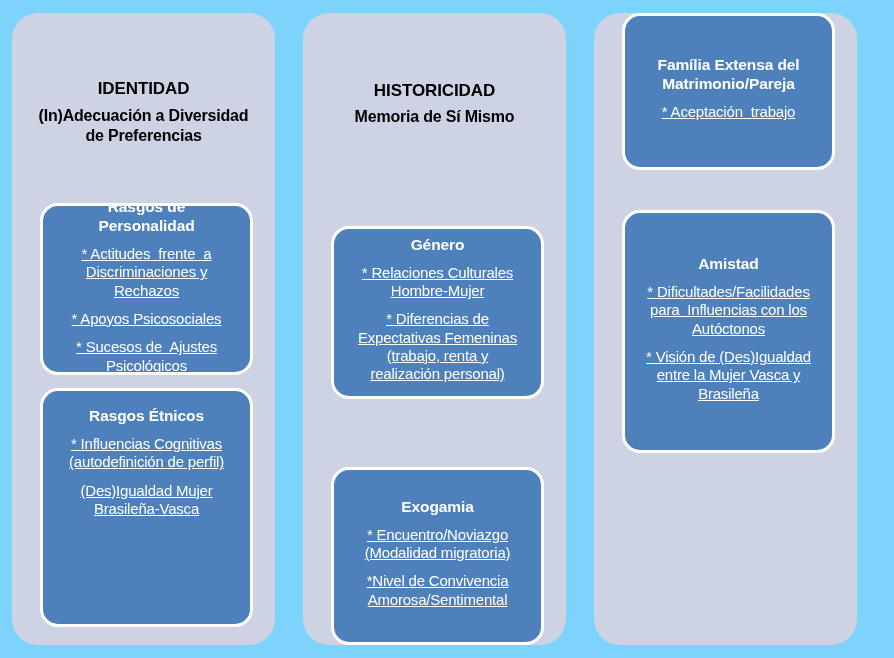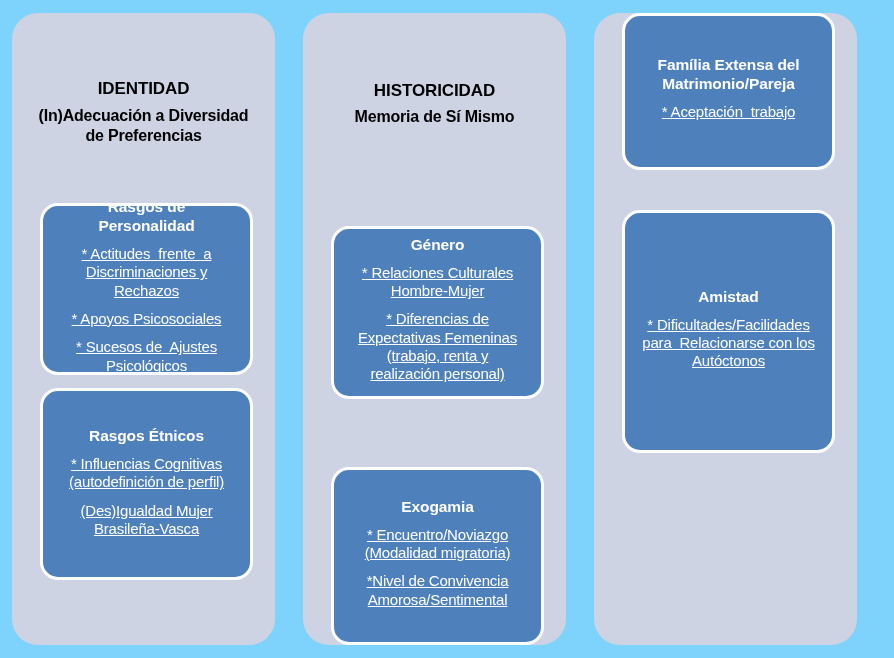--- a/index.html
+++ b/index.html
@@ -41,21 +41,21 @@
     margin: 0 0 4px; font-size: 15.5px; font-weight: bold; line-height: 1.22;
     white-space: pre-wrap; letter-spacing: -0.1px;
   }
   .bitem {
     margin: 5px 0; font-size: 15px; font-weight: normal; line-height: 1.22;
     white-space: pre-wrap; letter-spacing: -0.2px; text-decoration: underline;
   }
 
   
   .p1 .b1 { height: 172px; }
-  .p1 .b2 { height: 192px; margin-top: 13px; justify-content: flex-start; padding-top: 36px; }
+  .p1 .b2 { height: 239px; margin-top: 13px; justify-content: flex-start; padding-top: 16px; }
   .p2 .b1 { height: 190px; }
   .p2 .b2 { height: 195px; margin-top: 28px; }
   .p3 .b1 { height: 157px; }
   .p3 .b2 { height: 243px; margin-top: 40px; }
 </style>
 </head>
 <body>
 
 <div class="canvas">
 
@@ -109,18 +109,21 @@
 
   <section class="panel p3">
     <div class="box b1">
       <h3 class="btitle">Família Extensa del
 Matrimonio/Pareja</h3>
       <p class="bitem">* Aceptación  trabajo</p>
     </div>
     <div class="box b2">
       <h3 class="btitle">Amistad</h3>
       <p class="bitem">* Dificultades/Facilidades
-para  Relacionarse con los
+para  Influencias con los
 Autóctonos</p>
+      <p class="bitem">* Visión de (Des)Igualdad
+entre la Mujer Vasca y
+Brasileña</p>
     </div>
   </section>
 
 </div>
 
 </body></html>

